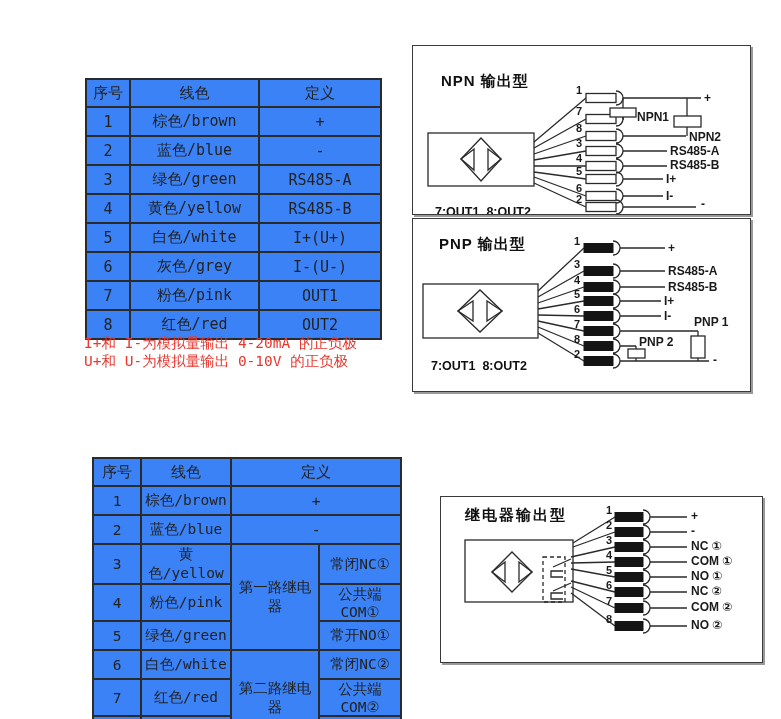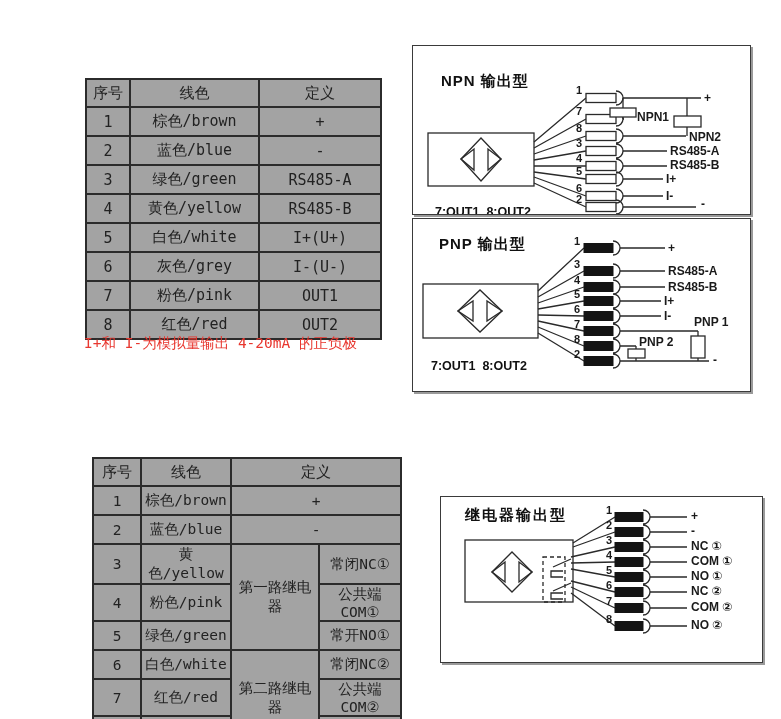--- a/index.html
+++ b/index.html
@@ -1,20 +1,20 @@
 <!DOCTYPE html>
 <html><head>
 <meta charset="utf-8">
 <style>
   html,body{margin:0;padding:0;background:#fff;}
   .page{position:relative;width:781px;height:719px;background:#fff;overflow:hidden;
         font-family:"Liberation Sans","DejaVu Sans",sans-serif;color:#1c1c1c;}
 
   
-  table.wiretable{position:absolute;border-collapse:collapse;table-layout:fixed;background:#a3a3a3;}
+  table.wiretable{position:absolute;border-collapse:collapse;table-layout:fixed;background:#3b82f6;}
   table.wiretable th,table.wiretable td{
       border:2px solid #2b2b2b;text-align:center;vertical-align:middle;padding:0;
       font-weight:400;font-size:15px;color:#222;
       font-family:"DejaVu Sans Mono","Liberation Sans",sans-serif;}
   #table1{left:85px;top:78px;width:295px;}
   #table1 th{height:26px;}
   #table1 td{height:27px;}
   #table2{left:92px;top:457px;width:308px;}
   #table2 th{height:26px;}
   #table2 td{height:27px;font-size:14.5px;}
@@ -99,20 +99,21 @@
     <tr>
           <td>8</td>
           <td>红色/red</td>
           <td>OUT2</td>
         </tr>
   </tbody>
     </table>
 
   <div class="rednotes" style="color:#e8372f;">
     <div>I+和 I-为模拟量输出 4-20mA 的正负极</div>
+    <div>U+和 U-为模拟量输出 0-10V 的正负极</div>
   </div>
 
 
   <table id="table2" class="wiretable">
     <colgroup>
         <col style="width:48px">
         <col style="width:90px">
         <col style="width:88px">
         <col style="width:82px">
       </colgroup>

